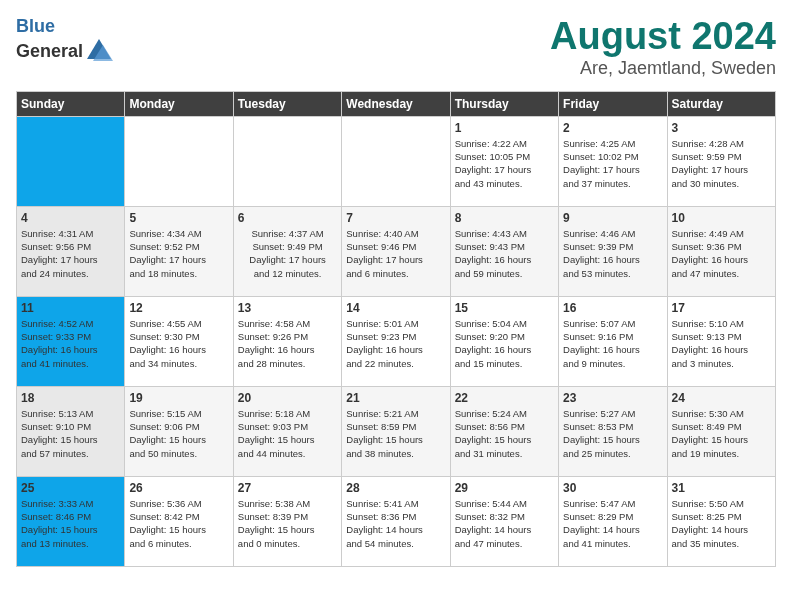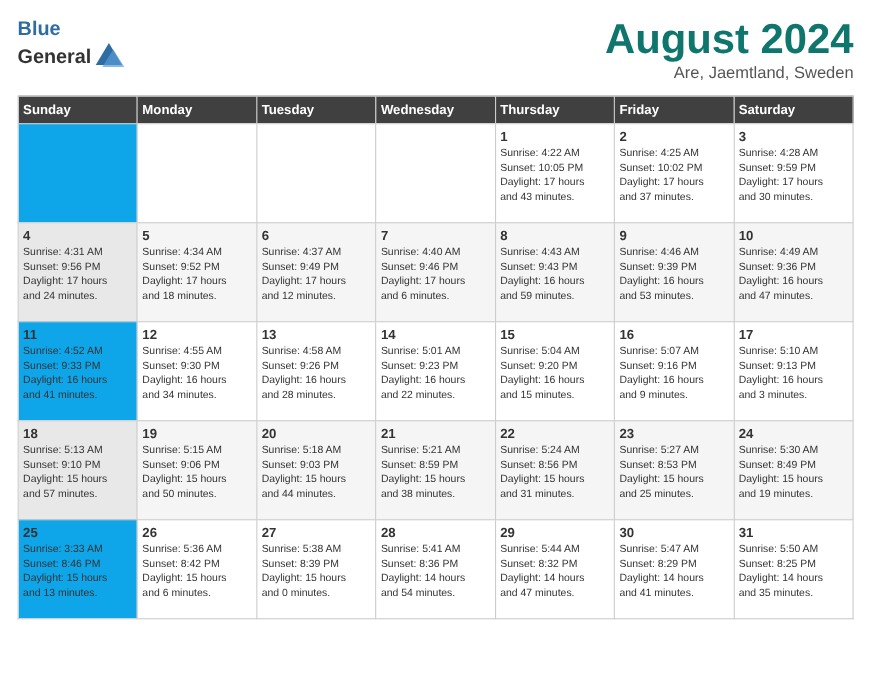--- a/index.html
+++ b/index.html
@@ -38,21 +38,21 @@
     .title-area {
       text-align: right;
     }
     .cal-title {
       font-size: 38px;
       font-weight: bold;
       color: #0f766e;
       line-height: 1.1;
     }
     .cal-subtitle {
-      font-size: 15px;
+      font-size: 18px;
       color: #555;
     }
     table {
       width: 100%;
       border-collapse: collapse;
       table-layout: fixed;
     }
     thead tr th {
       background-color: #404040;
       color: #fff;
@@ -165,21 +165,21 @@
         </td>
         <td>
           <span class="day-number">5</span>
           <div class="day-info" style="white-space: pre-line;">Sunrise: 4:34 AM
 Sunset: 9:52 PM
 Daylight: 17 hours
 and 18 minutes.</div>
         </td>
         <td>
           <span class="day-number">6</span>
-          <div class="day-info" style="white-space: pre-line;">Sunrise: 4:37 AM
+          <div class="day-info" style="white-space: pre-line; text-align: center;">Sunrise: 4:37 AM
 Sunset: 9:49 PM
 Daylight: 17 hours
 and 12 minutes.</div>
         </td>
         <td>
           <span class="day-number">7</span>
           <div class="day-info" style="white-space: pre-line;">Sunrise: 4:40 AM
 Sunset: 9:46 PM
 Daylight: 17 hours
 and 6 minutes.</div>

